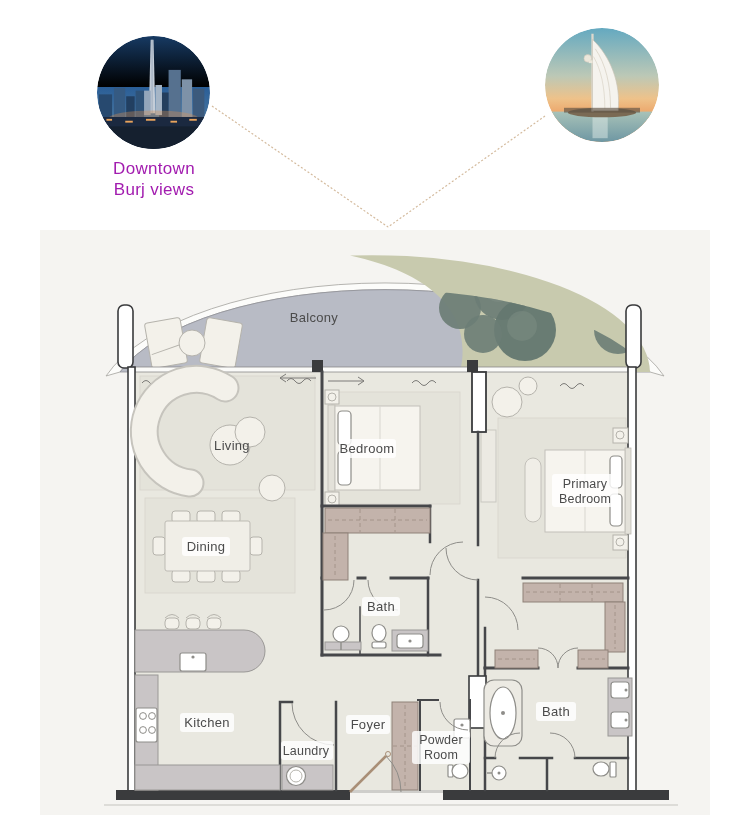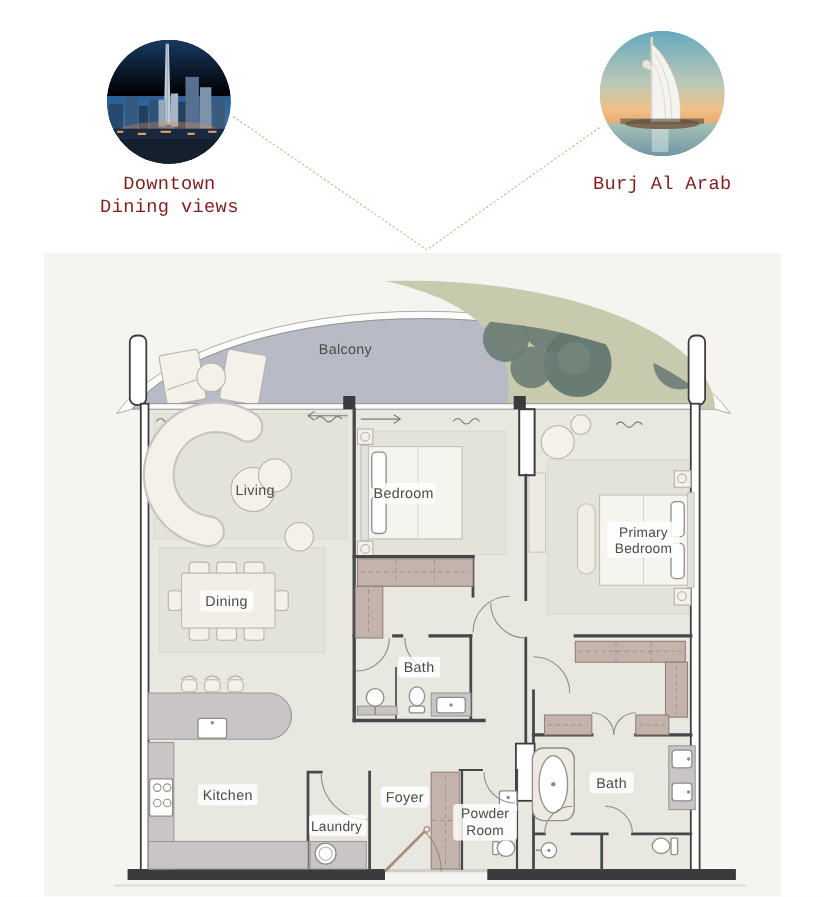--- a/index.html
+++ b/index.html
@@ -1,22 +1,22 @@
 <!DOCTYPE html>
 <html><head>
 <meta charset="utf-8">
 <style>
   html,body{margin:0;padding:0;background:#ffffff;}
   body{width:749px;height:815px;position:relative;overflow:hidden;
        font-family:"Liberation Sans",sans-serif;}
   .view-photo{position:absolute;border-radius:50%;overflow:hidden;}
   .view-photo svg{display:block;}
   .caption{position:absolute;text-align:center;
-           font-family:Liberation Mono, monospace;
-           font-size:17px;line-height:21px;color:#7f1d1d;letter-spacing:.3px;}
+           font-family:Liberation Sans, sans-serif;
+           font-size:17px;line-height:21px;color:#a21caf;letter-spacing:.3px;}
   #connector-overlay{position:absolute;left:0;top:0;pointer-events:none;}
   #floorplan-wrap{position:absolute;left:40px;top:230px;width:670px;height:688px;}
   text.lbl{font-family:"Liberation Sans",sans-serif;font-size:13px;fill:#4b4b4b;
            text-anchor:middle;letter-spacing:.3px;}
   text.lbl2{font-family:"Liberation Sans",sans-serif;font-size:12.5px;fill:#4b4b4b;
            text-anchor:middle;letter-spacing:.2px;}
   .lblbox{fill:#ffffff;opacity:.82;}
   .wallline{stroke:#46474a;fill:none;stroke-linecap:square;}
   .doorarc{stroke:#8e8d89;stroke-width:1;fill:none;}
   .furn{fill:#f3f1ea;stroke:#b5b3ac;stroke-width:1;}
@@ -110,24 +110,23 @@
         <circle cx="45" cy="32" r="4" fill="#ece7db" stroke="#cbc4b6" stroke-width=".6"></circle>
         <rect x="46" y="34" width="4" height="3" fill="#ece7db"></rect>
       </g>
       <rect x="20" y="84" width="80" height="5" fill="#5d5244" opacity=".65"></rect>
     </g>
   </svg>
 </div>
 
 <div class="caption" style="left:74px;top:158px;width:160px;">
   <div>Downtown</div>
-  <div>Dining views</div>
+  <div>Burj views</div>
 </div>
 <div class="caption" style="left:522px;top:158px;width:160px;">
-  <div>Burj Al Arab</div>
 </div>
 
 <div id="floorplan-wrap">
 <svg width="670" height="585" viewBox="0 0 670 585">
   <defs>
     <clipPath id="archClip">
           <path d="M 80 142 A 278 118 0 0 1 610 142 Z"></path>
         </clipPath>
   </defs>
 

